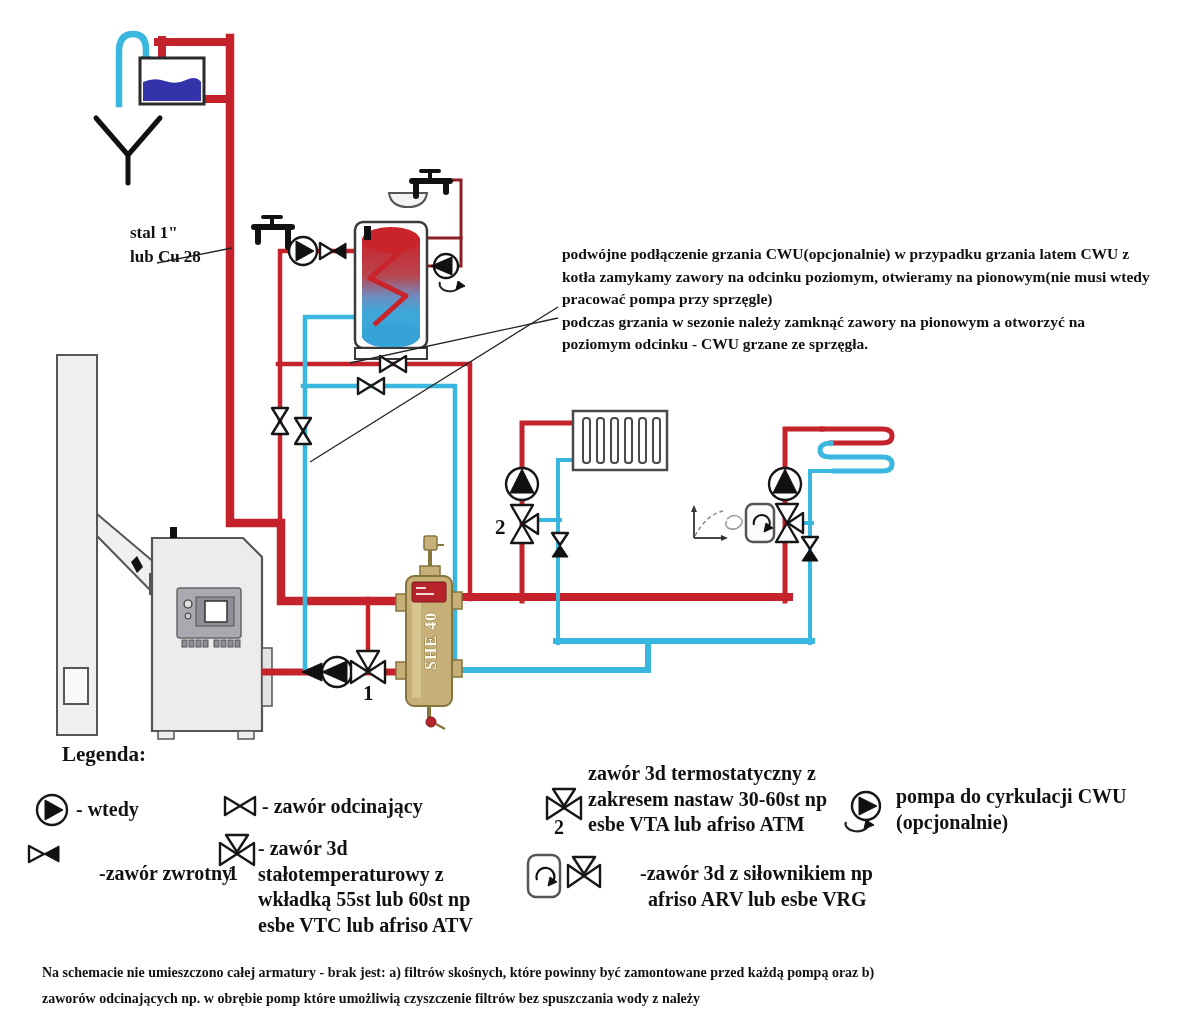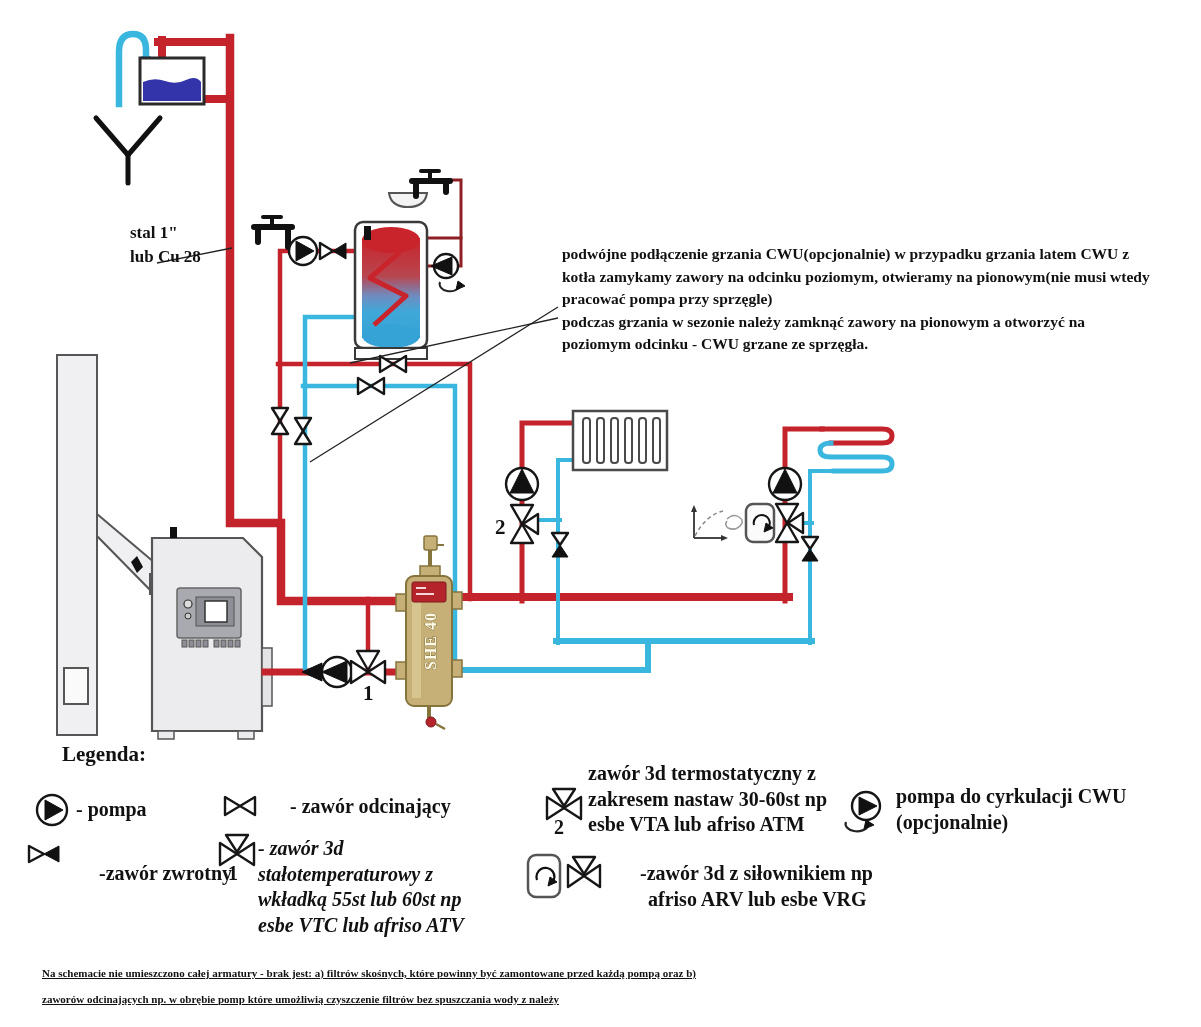--- a/index.html
+++ b/index.html
@@ -9,21 +9,21 @@
   .pipe{fill:none;stroke-linecap:square;}
   .ph{stroke:var(--hot,#c4232b);}
   .pd{stroke:var(--hot_dark,#8e2025);}
   .pc{stroke:var(--cold,#3ab7de);}
   .sym{fill:#fff;stroke:#161616;stroke-width:2.4;stroke-linejoin:round;}
   .solid{fill:#111;stroke:#111;stroke-width:1;stroke-linejoin:round;}
   .struct{fill:#f0f0f2;stroke:#565656;stroke-width:2;}
   .txt{position:absolute;font-weight:bold;white-space:nowrap;}
   .para{font-size:15.5px;line-height:22.5px;}
   .leg{font-size:20px;line-height:25.5px;}
-  .foot{font-size:11px;line-height:26px;text-decoration:underline;}
+  .foot{font-size:14px;line-height:26px;}
   svg text{font-family:"Liberation Serif","DejaVu Serif",serif;font-weight:bold;}
 </style>
 </head>
 <body>
 
 <div id="stage">
 
 <svg id="schem" width="1201" height="1027" viewBox="0 0 1201 1027">
   <defs>
     <linearGradient id="tankGrad" x1="0" y1="0" x2="0" y2="1">
@@ -309,26 +309,26 @@
 <div class="txt para" style="left:562px;top:243px;">
   <div>podwójne podłączenie grzania CWU(opcjonalnie) w przypadku grzania latem CWU z</div>
   <div>kotła zamykamy zawory na odcinku poziomym, otwieramy na pionowym(nie musi wtedy</div>
   <div>pracować pompa przy sprzęgle)</div>
   <div>podczas grzania w sezonie należy zamknąć zawory na pionowym a otworzyć na</div>
   <div>poziomym odcinku - CWU grzane ze sprzęgła.</div>
 </div>
 
 <div class="txt" style="left:33px;top:742px;font-size:21px;margin-left:29px;">Legenda:</div>
 
-<div class="txt leg" style="left:76px;top:797px;">- pompa</div>
-<div class="txt leg" style="left:262px;top:794px;margin-left:28px;">- zawór odcinający</div>
+<div class="txt leg" style="left:76px;top:797px;">- wtedy</div>
+<div class="txt leg" style="left:262px;top:794px;">- zawór odcinający</div>
 <div class="txt leg" style="left:62px;top:861px;margin-left:37px;">-zawór zwrotny</div>
 <div class="txt leg" style="left:228px;top:861px;">1</div>
 
-<div class="txt leg" style="left:258px;top:836px;font-style:italic;">
+<div class="txt leg" style="left:258px;top:836px;">
   <div>- zawór 3d</div>
   <div>stałotemperaturowy z</div>
   <div>wkładką 55st lub 60st np</div>
   <div>esbe VTC lub afriso ATV</div>
 </div>
 
 <div class="txt leg" style="left:588px;top:761px;">
   <div>zawór 3d termostatyczny z</div>
   <div>zakresem nastaw 30-60st np</div>
   <div>esbe VTA lub afriso ATM</div>

